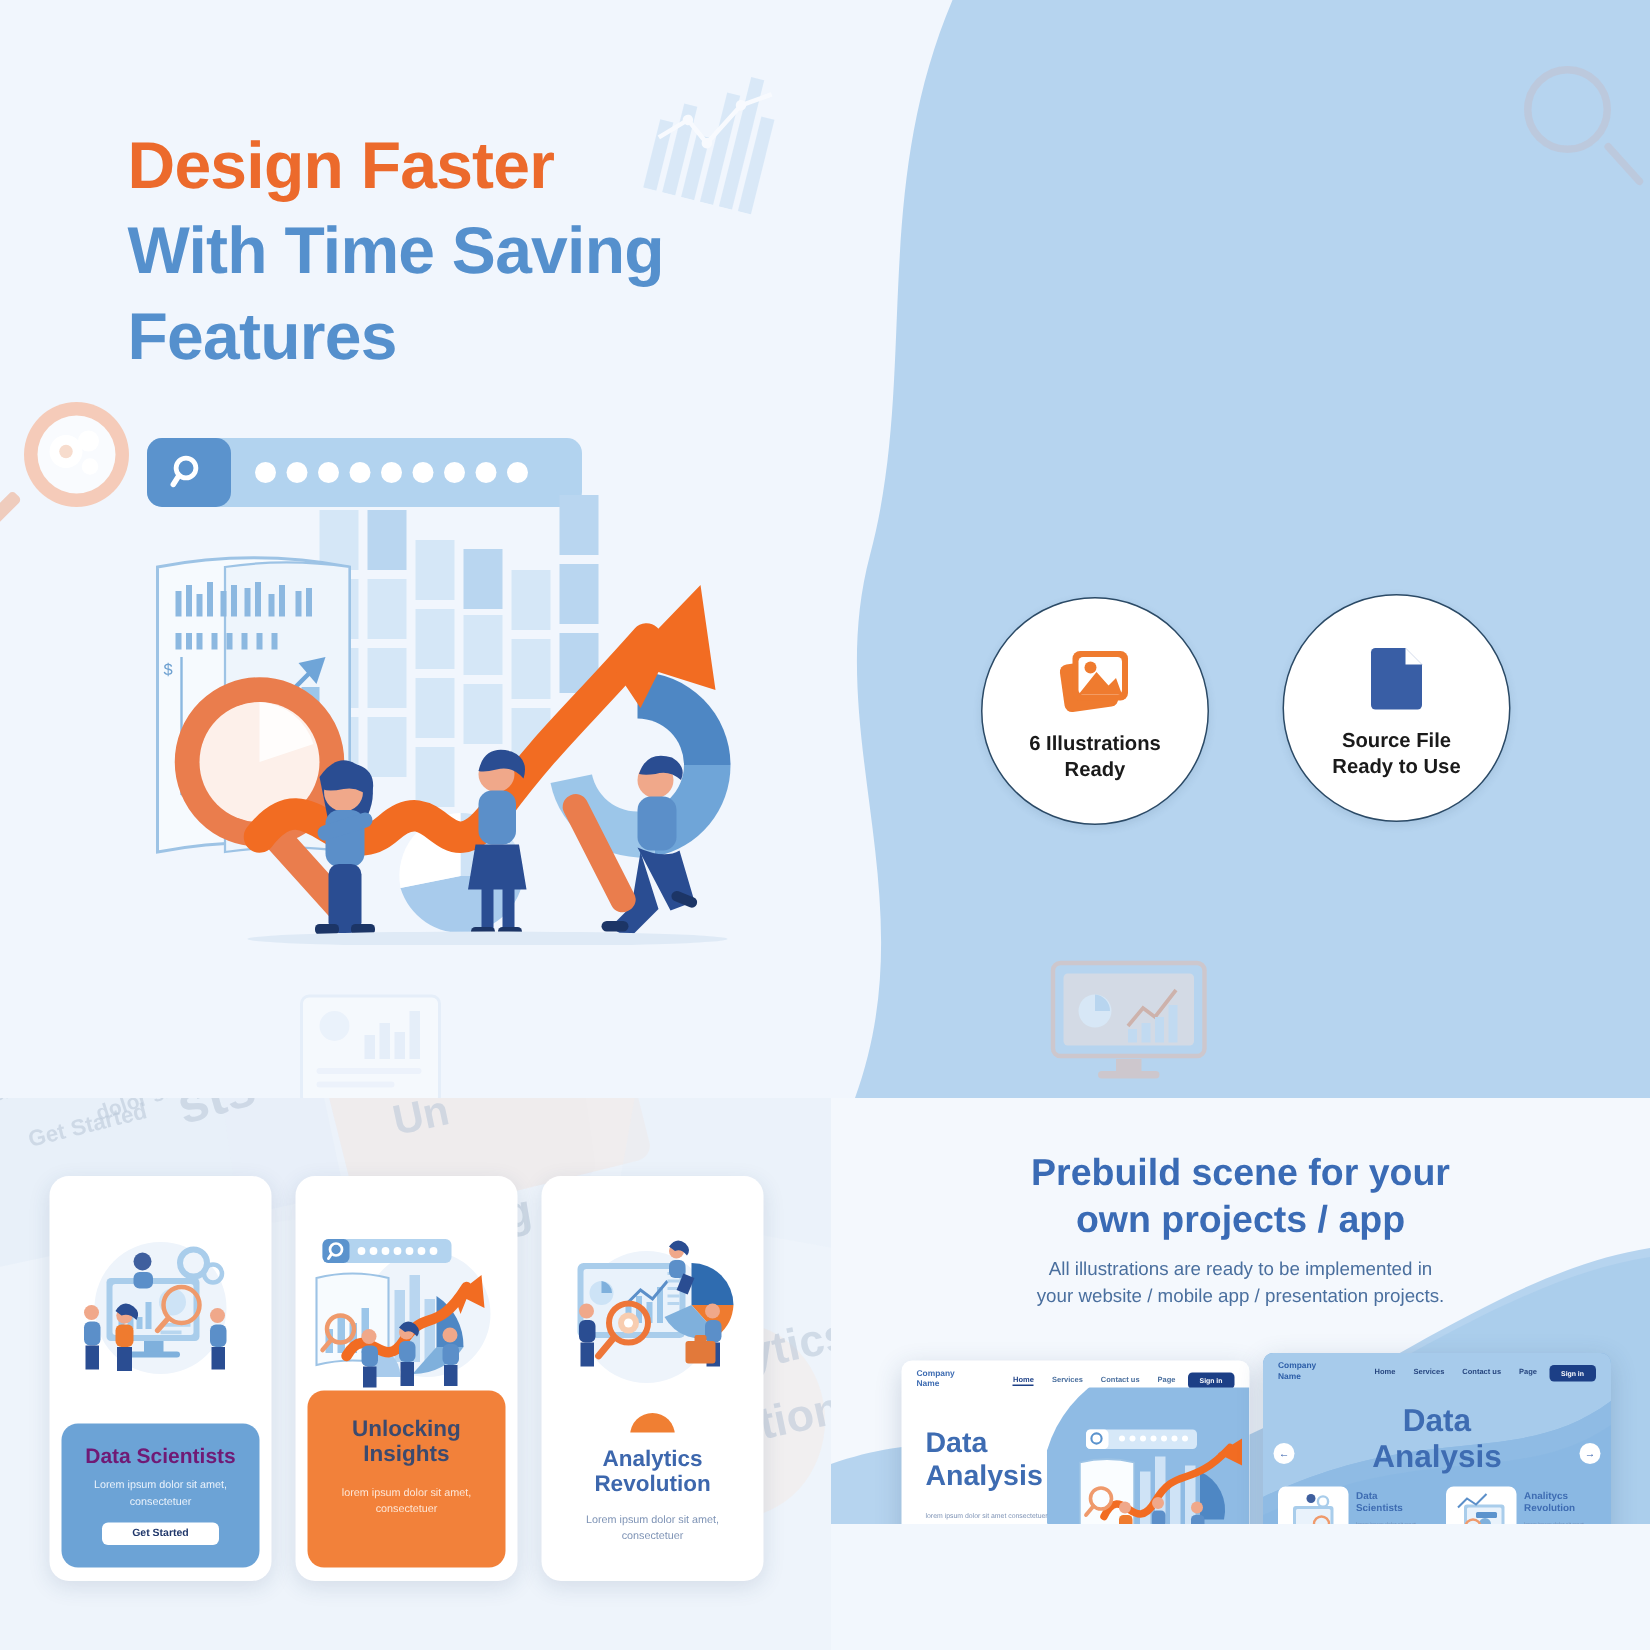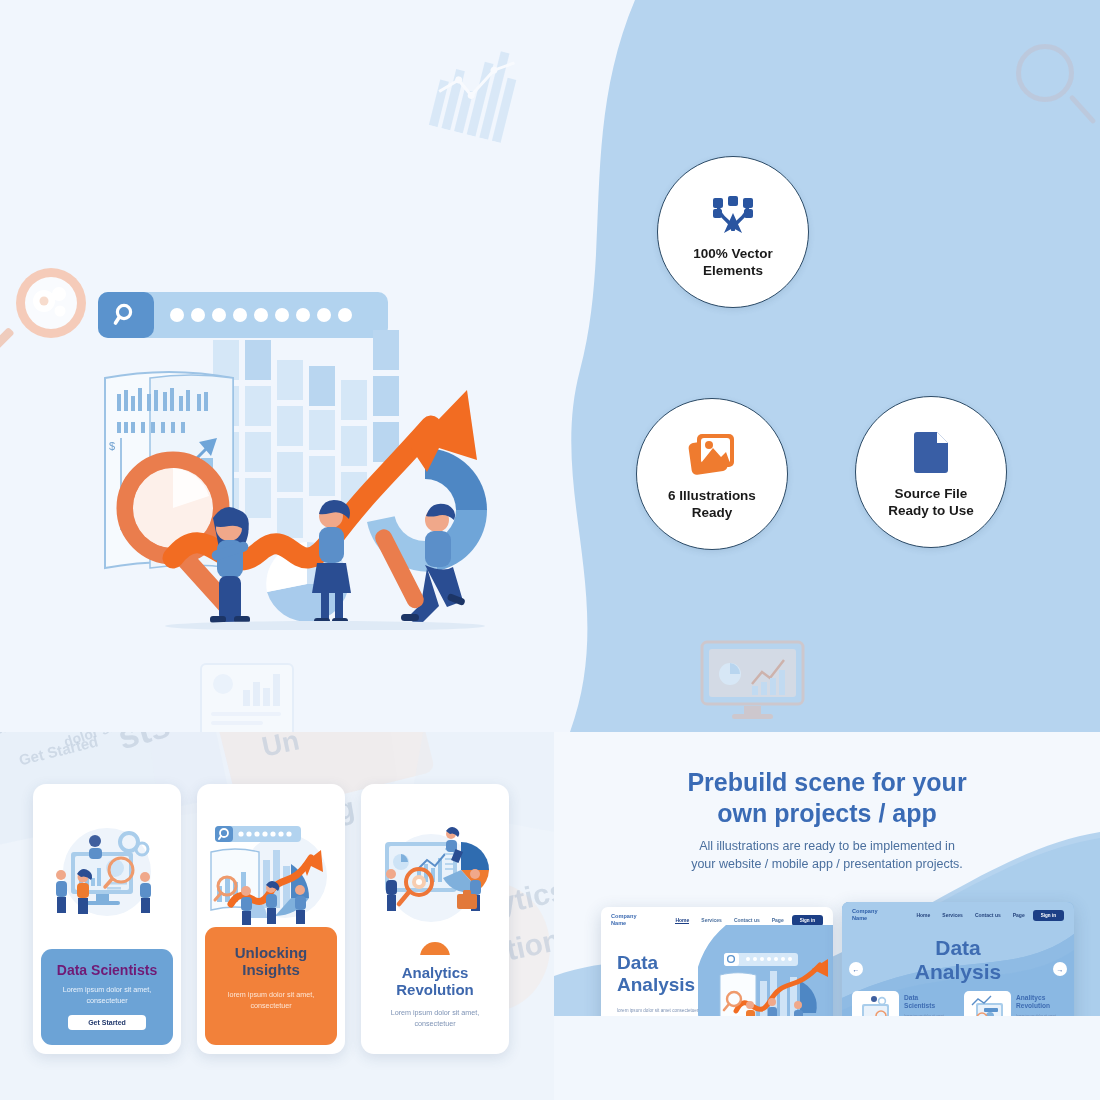--- a/index.html
+++ b/index.html
@@ -60,21 +60,21 @@
   .feature{ position:absolute; width:152px; height:152px; border-radius:50%;
             background:#fff; border:1px solid #2b4a66;
             display:flex; flex-direction:column; align-items:center; justify-content:center;
             box-shadow:0 2px 6px rgba(40,70,110,.12); }
   .feature .ficon{ height:52px; display:flex; align-items:flex-end; justify-content:center;
                    margin-bottom:8px; }
   .feature .flabel{ font-size:13.5px; font-weight:bold; color:#1a1a1a; text-align:center;
                     line-height:1.28; }
   #f1{ left:657px; top:156px; }
   #f2{ left:851px; top:156px; }
-  #f3{ left:636px; top:398px; }
+  #f3{ left:654px; top:398px; }
   #f4{ left:855px; top:396px; }
 
   
   .bl-panel{ position:absolute; left:0; top:732px; width:554px; height:368px;
              background:#eef4fb; overflow:hidden; }
   .ghost{ position:absolute; opacity:.30; }
   .ghost-txt{ position:absolute; color:#b9c7d8; font-weight:bold; opacity:.55; }
 
   .mcard{ position:absolute; top:52px; width:148px; height:270px;
           background:#fff; border-radius:13px; box-shadow:0 4px 14px rgba(40,70,110,.13);
@@ -134,20 +134,25 @@
 <body>
 
 <div class="page">
 
   <section class="top-panel">
 
     <svg class="blue-curve" viewBox="0 0 560 732" preserveAspectRatio="none">
       <path d="M95,0 C40,130 72,250 40,370 C8,490 78,600 30,732 L560,732 L560,0 Z" fill="#b6d4ef"></path>
     </svg>
 
+    <h1 class="headline">
+      <span class="hl-1">Design Faster</span>
+      <span class="hl-2">With Time Saving</span>
+      <span class="hl-3">Features</span>
+    </h1>
 
     <svg class="deco-bars" viewBox="0 0 95 95">
       <g fill="#c3dcf3">
         <rect x="4" y="48" width="9" height="47"></rect>
         <rect x="17" y="34" width="9" height="61"></rect>
         <rect x="30" y="52" width="9" height="43"></rect>
         <rect x="43" y="20" width="9" height="75"></rect>
         <rect x="56" y="6" width="9" height="89"></rect>
         <rect x="69" y="30" width="9" height="65"></rect>
       </g>
@@ -346,37 +351,20 @@
         <path d="M330 235 q18 8 28 2 l10 34 l-16 6 Z" fill="#2a4d92"></path>
         <path d="M332 238 l-6 36 l-14 14 l12 8 l20 -20 Z" fill="#2a4d92"></path>
         <rect x="306" y="284" width="18" height="7" rx="3.5" fill="#1c3566"></rect>
         <rect x="352" y="266" width="18" height="7" rx="3.5" fill="#1c3566" transform="rotate(22 361 270)"></rect>
         <rect x="296" y="196" width="17" height="86" rx="8" fill="#ea7d4d" transform="rotate(-27 304 239)"></rect>
       </g>
 
       <ellipse cx="230" cy="296" rx="160" ry="5" fill="#dfeaf6"></ellipse>
     </svg>
 
-    <div class="feature" id="f1">
-      <div class="ficon">
-        <svg width="50" height="50" viewBox="0 0 50 50">
-          <path d="M10 16 C10 33 25 33 25 44 C25 33 40 33 40 16" fill="none" stroke="#2a55a0" stroke-width="3.5"></path>
-          <polygon points="25,26 34,46 25,41 16,46" fill="#2a55a0"></polygon>
-          <rect x="5" y="11" width="10" height="10" rx="2" fill="#2a55a0"></rect>
-          <rect x="35" y="11" width="10" height="10" rx="2" fill="#2a55a0"></rect>
-          <rect x="20" y="9" width="10" height="10" rx="2" fill="#2a55a0"></rect>
-          <rect x="5" y="22" width="9" height="9" rx="2" fill="#2a55a0"></rect>
-          <rect x="36" y="22" width="9" height="9" rx="2" fill="#2a55a0"></rect>
-        </svg>
-      </div>
-      <div class="flabel">
-        <div>100% Vector</div>
-        <div>Elements</div>
-      </div>
-    </div>
 
 
     <div class="feature" id="f3">
       <div class="ficon">
         <svg width="50" height="50" viewBox="0 0 50 50">
           <rect x="3" y="12" width="36" height="32" rx="5" fill="#ef7b2f" transform="rotate(-8 21 28)"></rect>
           <rect x="10" y="5" width="37" height="33" rx="5" fill="#ef7b2f"></rect>
           <rect x="14" y="9" width="29" height="25" rx="3" fill="#fff"></rect>
           <circle cx="22" cy="16" r="4" fill="#ef7b2f"></circle>
           <polygon points="14,34 26,19 34,28 39,23 43,34" fill="#ef7b2f"></polygon>

